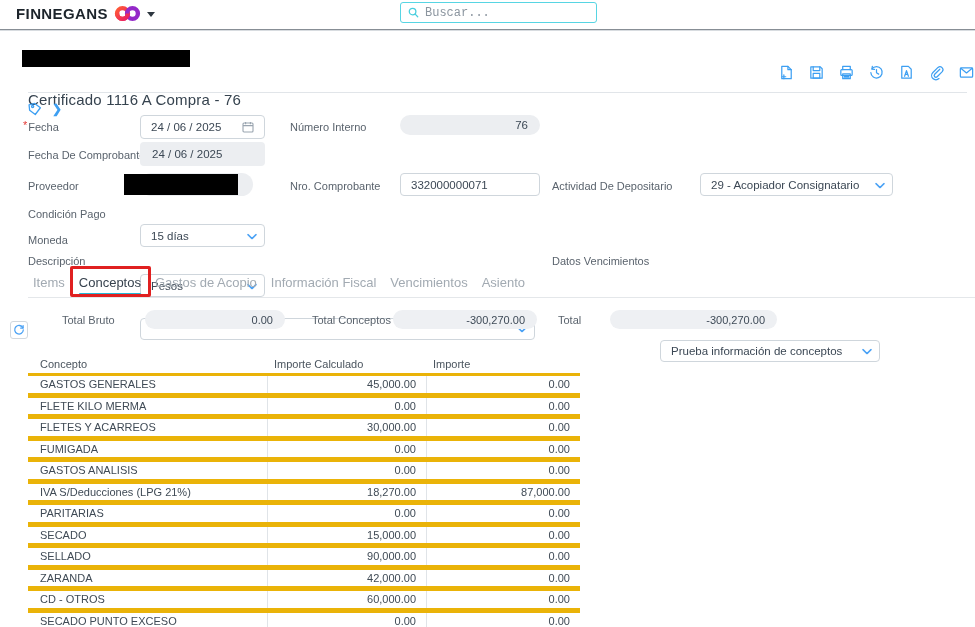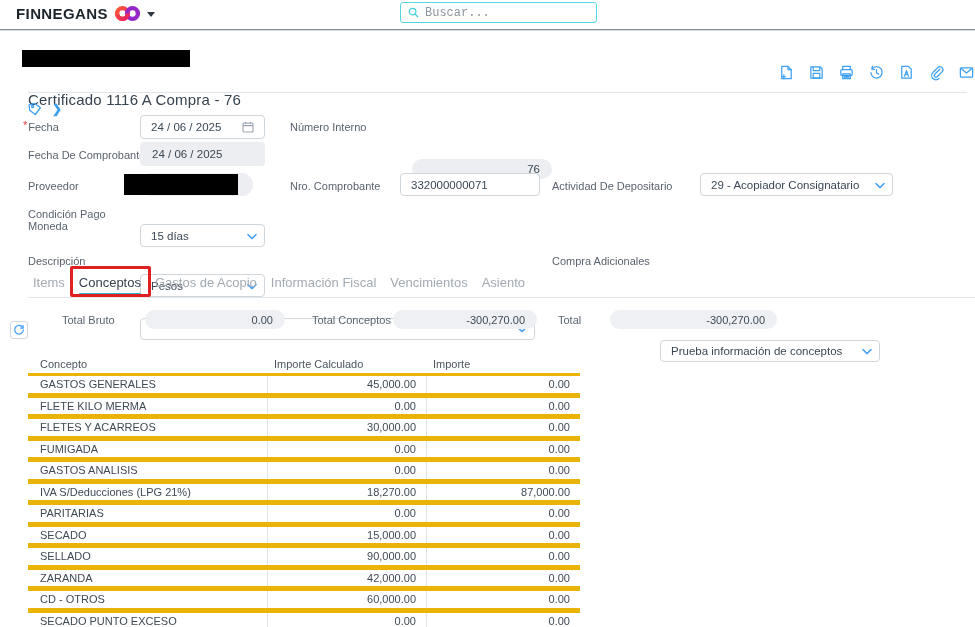--- a/index.html
+++ b/index.html
@@ -35,21 +35,21 @@
   .req { color:#e53935; font-size:11px; position:relative; top:-2px; margin-right:1px; }
   .field { position:absolute; font-size:11.5px; color:#3b4754; display:flex; align-items:center; }
   .input { background:#fff; border:1px solid #cfd6dc; border-radius:4px; padding:0 10px; }
   .disabled { background:#eceef1; border:none; border-radius:4px; padding:0 12px; }
   .pill { background:#eceef1; border:none; border-radius:11px; padding:0 12px; }
   .right { justify-content:flex-end; }
   .select { background:#fff; border:1px solid #cfd6dc; border-radius:4px; padding:0 22px 0 10px; position:relative; cursor:pointer; }
   .select .chev { position:absolute; right:7px; top:50%; transform:translateY(-40%); }
 
   .f-fecha { left:140px; top:115px; width:125px; height:24px; justify-content:space-between; }
-  .f-numint { left:412px; top:115px; width:140px; height:20px;margin-top:44px; }
+  .f-numint { left:400px; top:115px; width:140px; height:20px; }
   .f-fdc { left:140px; top:142px; width:125px; height:24px; }
   .f-prov { left:140px; top:173px; width:113px; height:23px; border-radius:12px; }
   .redact-prov { left:124px; top:174px; width:114px; height:21px; }
   .f-nrocomp { left:400px; top:173px; width:140px; height:23px; }
   .f-activ { left:700px; top:173px; width:193px; height:23px; }
   .f-condpago { left:140px; top:201px; width:125px; height:23px; }
   .f-moneda { left:140px; top:228px; width:125px; height:23px; }
   .f-desc { left:140px; top:249px; width:395px; height:22px; }
   .f-datos { left:660px; top:249px; width:220px; height:22px; }
 
@@ -174,23 +174,23 @@
     <span class="crumb-chevron">❯</span>
   </div>
 
   <div class="flabel" style="left:23px;top:121px;"><span class="req">*</span><span>Fecha</span></div>
   <div class="flabel" style="left:290px;top:121px;">Número Interno</div>
   <div class="flabel" style="left:28px;top:149px;">Fecha De Comprobante</div>
   <div class="flabel" style="left:28px;top:180px;">Proveedor</div>
   <div class="flabel" style="left:290px;top:180px;">Nro. Comprobante</div>
   <div class="flabel" style="left:552px;top:180px;">Actividad De Depositario</div>
   <div class="flabel" style="left:28px;top:208px;">Condición Pago</div>
-  <div class="flabel" style="left:28px;top:220px;">Moneda</div>
+  <div class="flabel" style="left:28px;top:234px;">Moneda</div>
   <div class="flabel" style="left:28px;top:255px;">Descripción</div>
-  <div class="flabel" style="left:552px;top:255px;">Compra Adicionales</div>
+  <div class="flabel" style="left:552px;top:255px;">Datos Vencimientos</div>
 
   <div class="field input f-fecha">
     <span>24 / 06 / 2025</span>
     <svg width="12" height="12" viewBox="0 0 12 12">
       <rect x="1" y="2" width="10" height="9" rx="1" fill="none" stroke="#9aa5b0" stroke-width="1.1"></rect>
       <path d="M1 4.6h10M3.6 1v2.2M8.4 1v2.2" fill="none" stroke="#9aa5b0" stroke-width="1.1"></path>
     </svg>
   </div>
   <div class="field pill right f-numint">76</div>
   <div class="field disabled f-fdc">24 / 06 / 2025</div>

